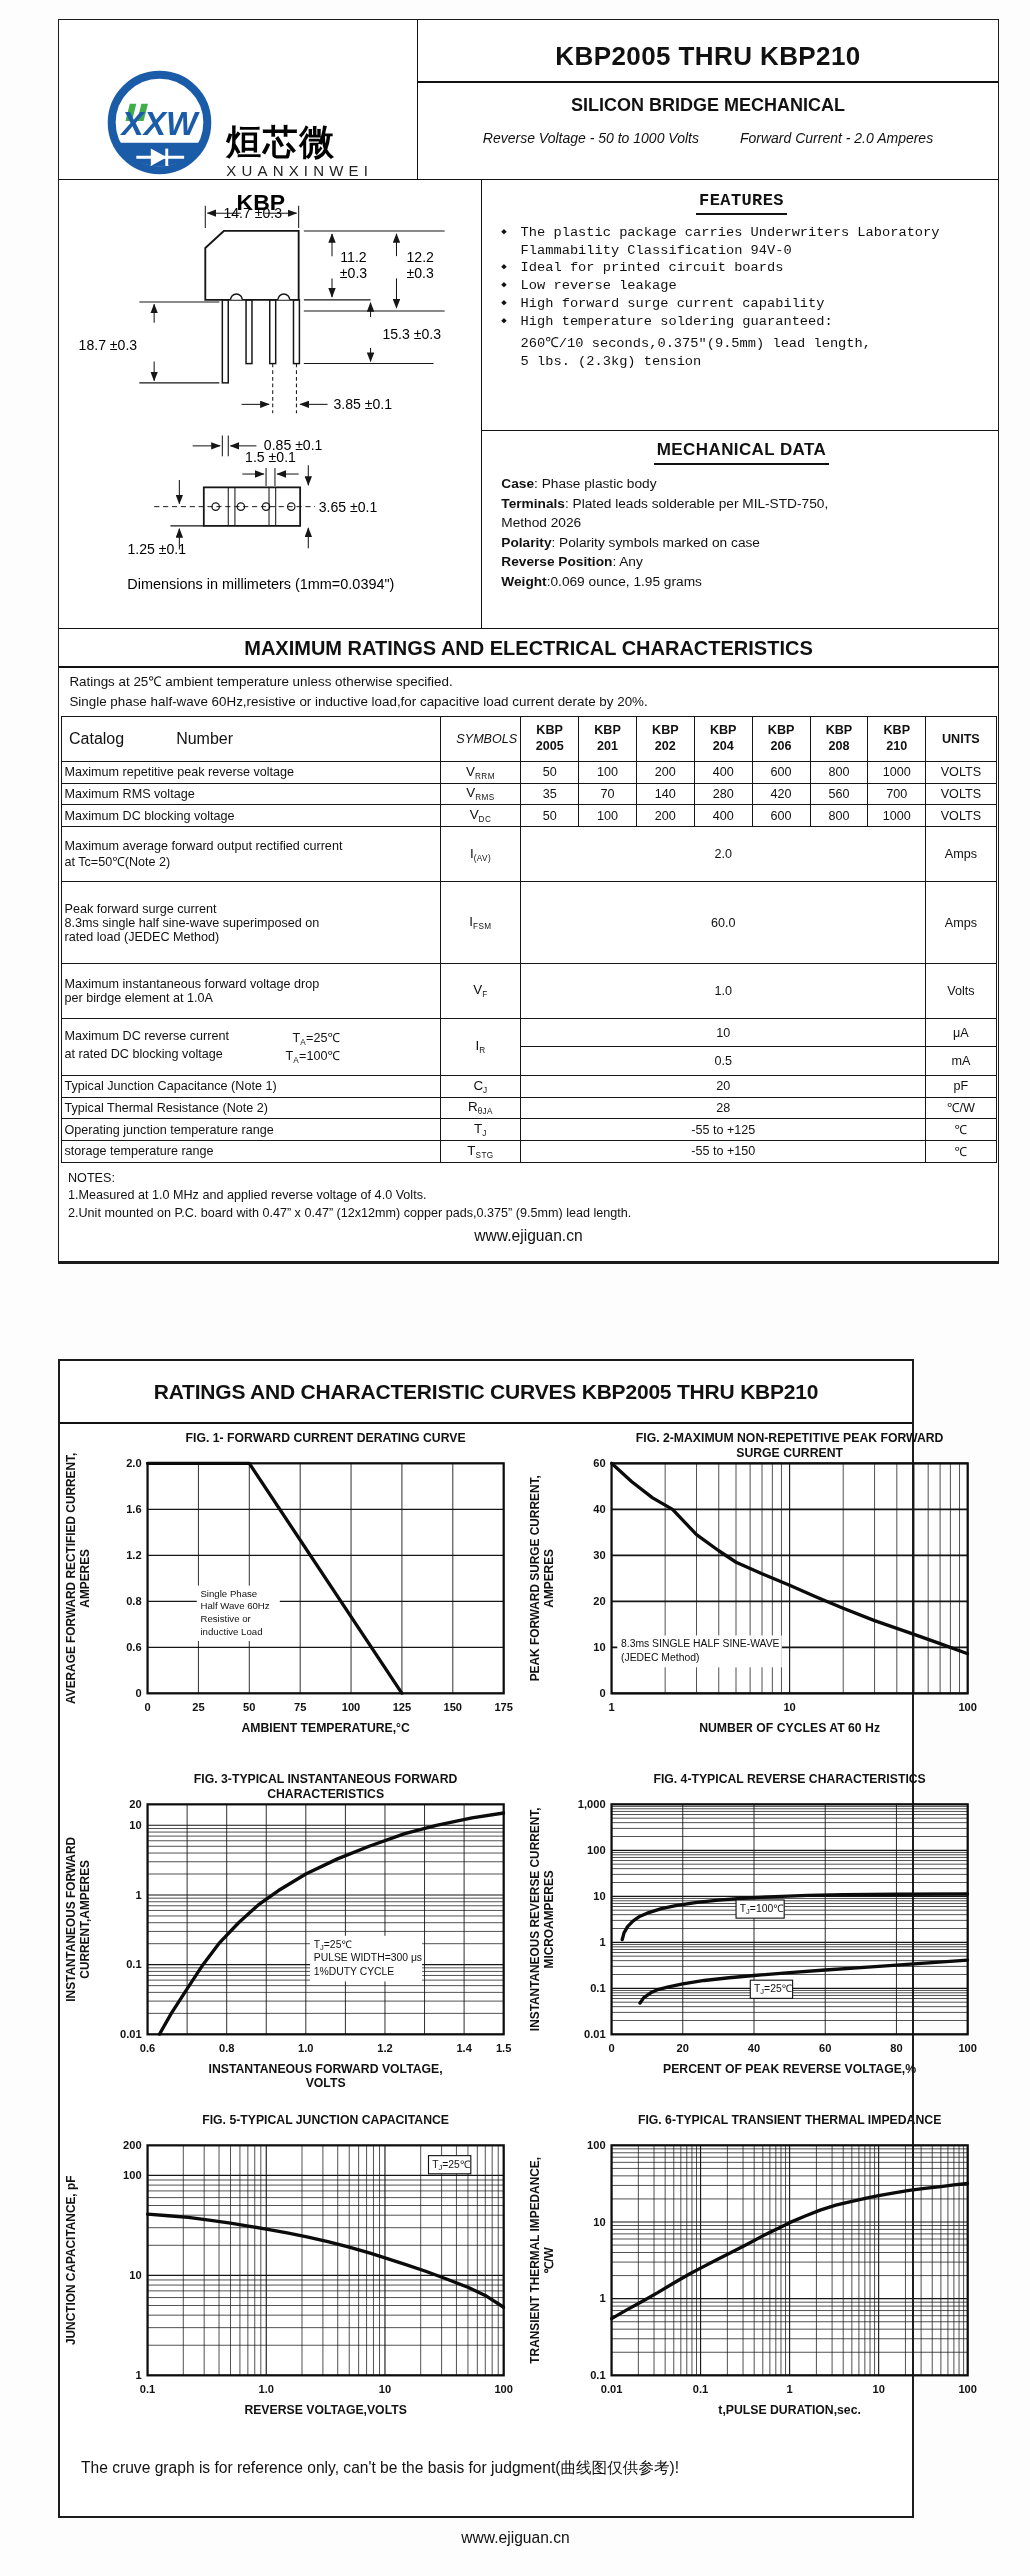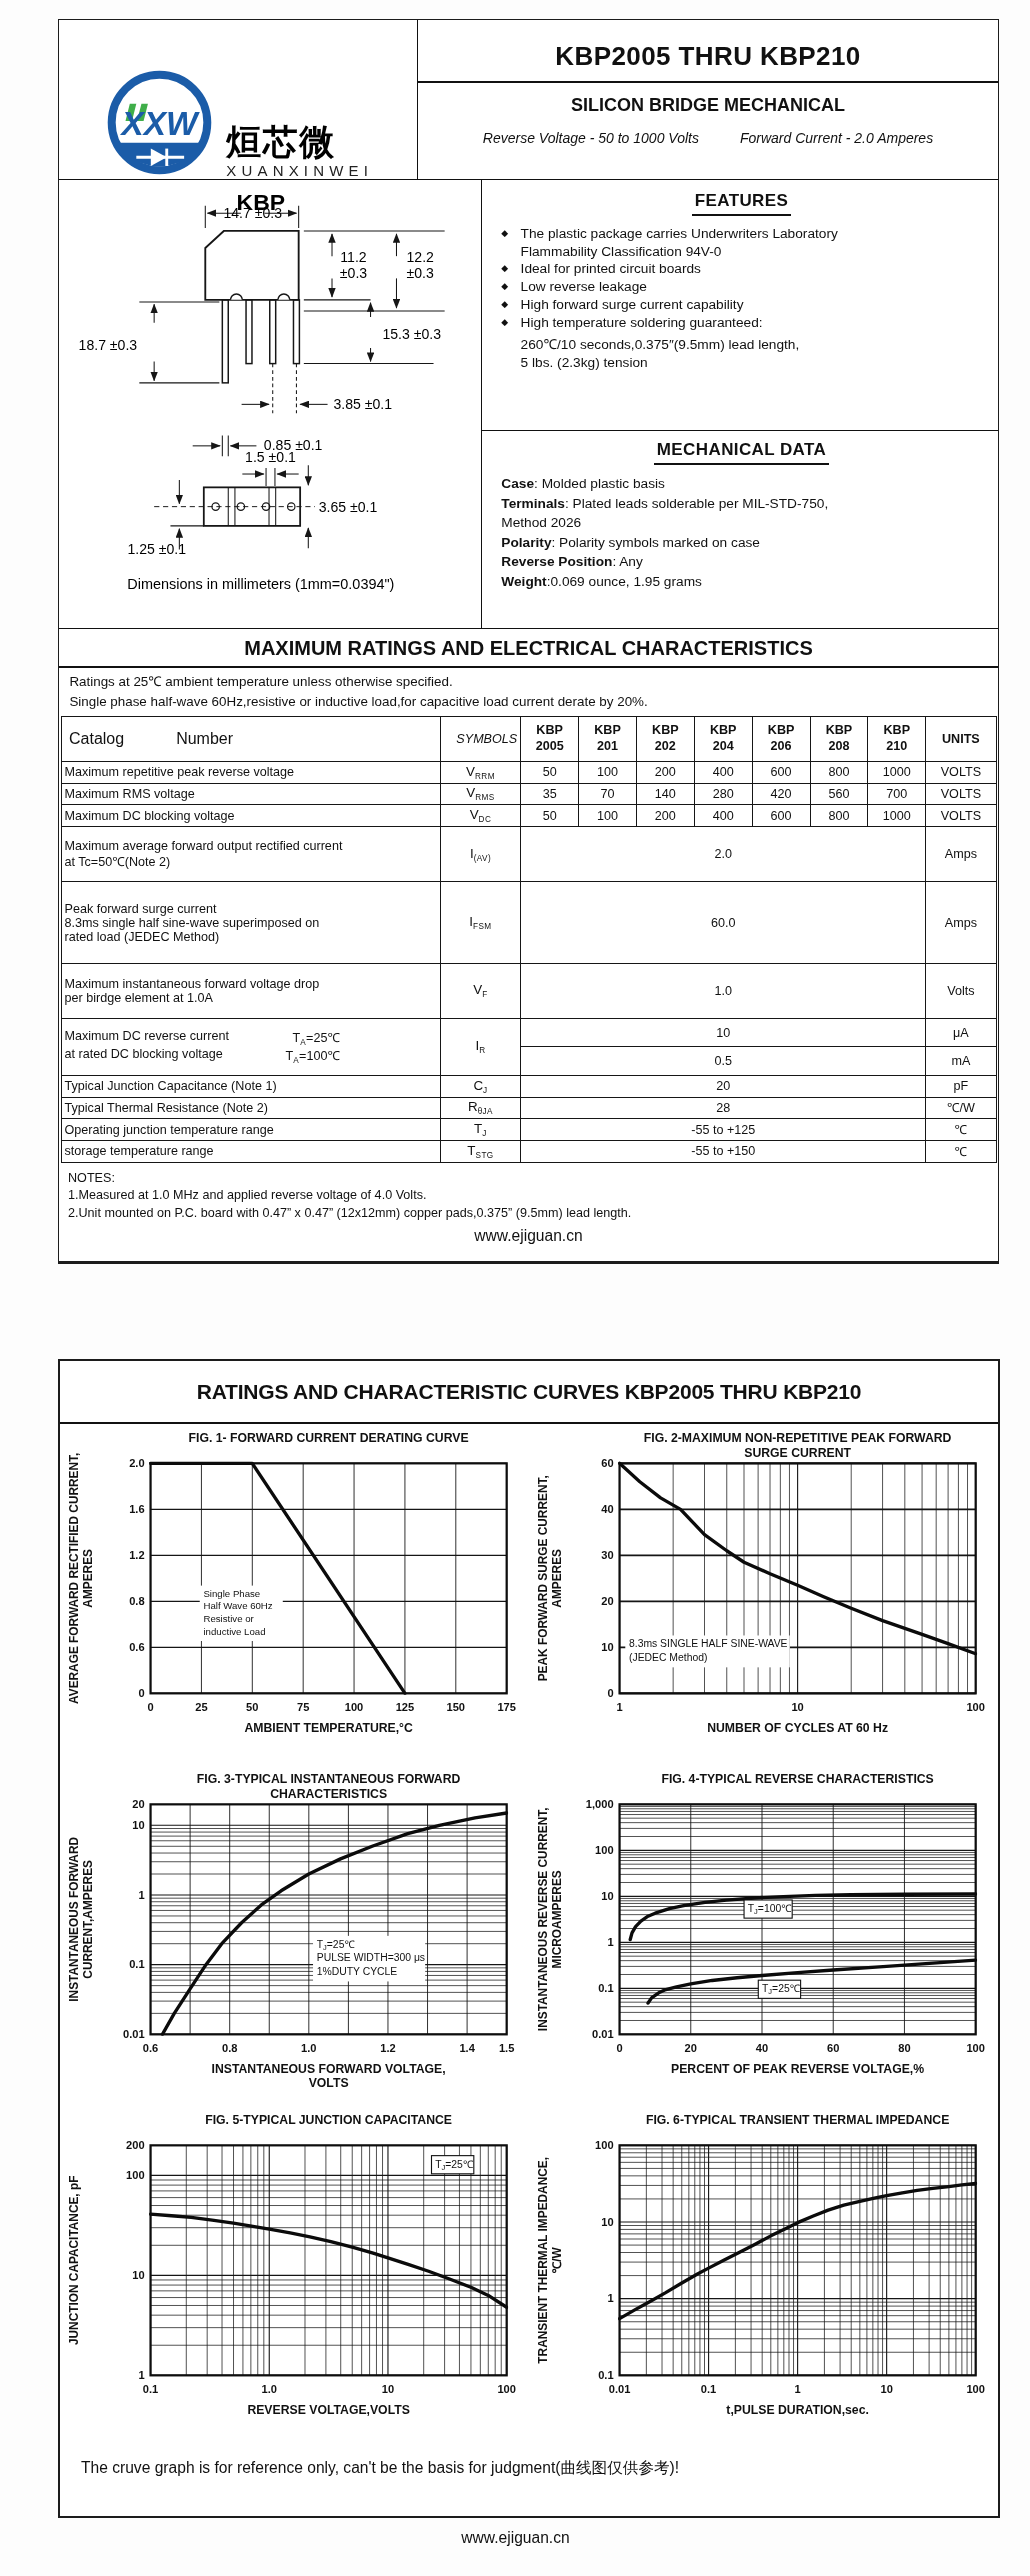--- a/index.html
+++ b/index.html
@@ -1,38 +1,38 @@
 <!DOCTYPE html>
 <html style="font-size:12px"><head>
 <meta charset="utf-8">
 <style>
   html,body{margin:0;padding:0;}
   body{width:1031px;height:2576px;position:relative;background:#fdfdfd;
        font-family:"Liberation Sans",sans-serif;color:#111;}
   .page{position:absolute;background:#fff;border:1.5px solid #1c1c1c;box-sizing:border-box;}
   #page1{left:58px;top:19.3px;width:941px;height:1245px;border-bottom-width:3.7px;}
-  #page2{left:58px;top:1359px;width:942px;height:1159px;border-width:2.2px;}
+  #page2{left:58px;top:1359px;width:856px;height:1159px;border-width:2.2px;}
 
   
   .p1-header{display:flex;height:159px;box-sizing:border-box;}
   .hdr-left{width:358px;display:flex;align-items:flex-end;justify-content:center;gap:10.4px;}
   .logo-cn{font-size:35px;font-weight:700;color:#000;letter-spacing:1.5px;line-height:1;}
   .logo-latin{font-size:15px;letter-spacing:5.2px;color:#222;margin-top:3px;}
   .hdr-right{flex:1;border-left:1.5px solid #111;display:flex;flex-direction:column;box-sizing:border-box;}
   .hdr-title{font-size:26px;font-weight:700;text-align:center;padding:21px 0 9px 0;
              border-bottom:2.2px solid #111;letter-spacing:0.4px;}
   .hdr-sub{font-size:18px;font-weight:700;text-align:center;padding:12px 0 4.5px 0;}
   .hdr-tag{font-size:14px;font-style:italic;display:flex;justify-content:center;gap:41px;
            padding:9px 0 0 0;}
 
   
   .p1-middle{display:flex;border-top:1.5px solid #111;border-bottom:1.5px solid #111;height:450px;box-sizing:border-box;}
   .pkg-cell{width:423px;border-right:1.5px solid #111;box-sizing:border-box;padding-top:4.5px;}
   .right-col{flex:1;display:flex;flex-direction:column;}
-  .feat-box{border-bottom:1.5px solid #111;height:251px;box-sizing:border-box;padding:10.4px 16.3px 0 19.3px;}
+  .feat-box{border-bottom:1.5px solid #111;height:251px;box-sizing:border-box;padding:10.4px 16.3px 0 19.3px;font-family:Liberation Mono, monospace;}
   .mech-box{flex:1;padding:9px 16.3px 0 19.3px;}
   .sec-head{text-align:center;margin-bottom:9px;}
   .sec-head span{display:inline-block;font-size:17px;font-weight:700;border-bottom:2.2px solid #111;
                  padding:0 3px 3px 3px;letter-spacing:0.4px;}
   .feat-item{font-size:13.7px;line-height:1.3;display:flex;}
   .feat-bullet{width:19.3px;flex:none;font-size:9px;padding-top:3px;color:#111;}
   .mech-line{font-size:13.7px;line-height:1.42;}
   .mech-line b{font-weight:700;}
 
   
@@ -220,21 +220,21 @@
           </div>
         <div class="feat-item">
             <span class="feat-bullet"></span>
             <span>5 lbs. (2.3kg) tension</span>
           </div>
       </div>
       <div class="mech-box">
         <div class="sec-head">
           <span>MECHANICAL DATA</span>
         </div>
-        <div class="mech-line"><b>Case</b><span>: Molded plastic basis</span></div>
+        <div class="mech-line"><b>Case</b><span>: Phase plastic body</span></div>
         <div class="mech-line"><b>Terminals</b><span>: Plated leads solderable per MIL-STD-750,</span></div>
         <div class="mech-line"><b></b><span> Method 2026</span></div>
         <div class="mech-line"><b>Polarity</b><span>: Polarity symbols marked on case</span></div>
         <div class="mech-line"><b>Reverse Position</b><span>: Any</span></div>
         <div class="mech-line"><b>Weight</b><span>:0.069 ounce, 1.95 grams</span></div>
       </div>
     </div>
   </div>
 
   <div class="ratings-head">MAXIMUM RATINGS AND ELECTRICAL CHARACTERISTICS</div>

